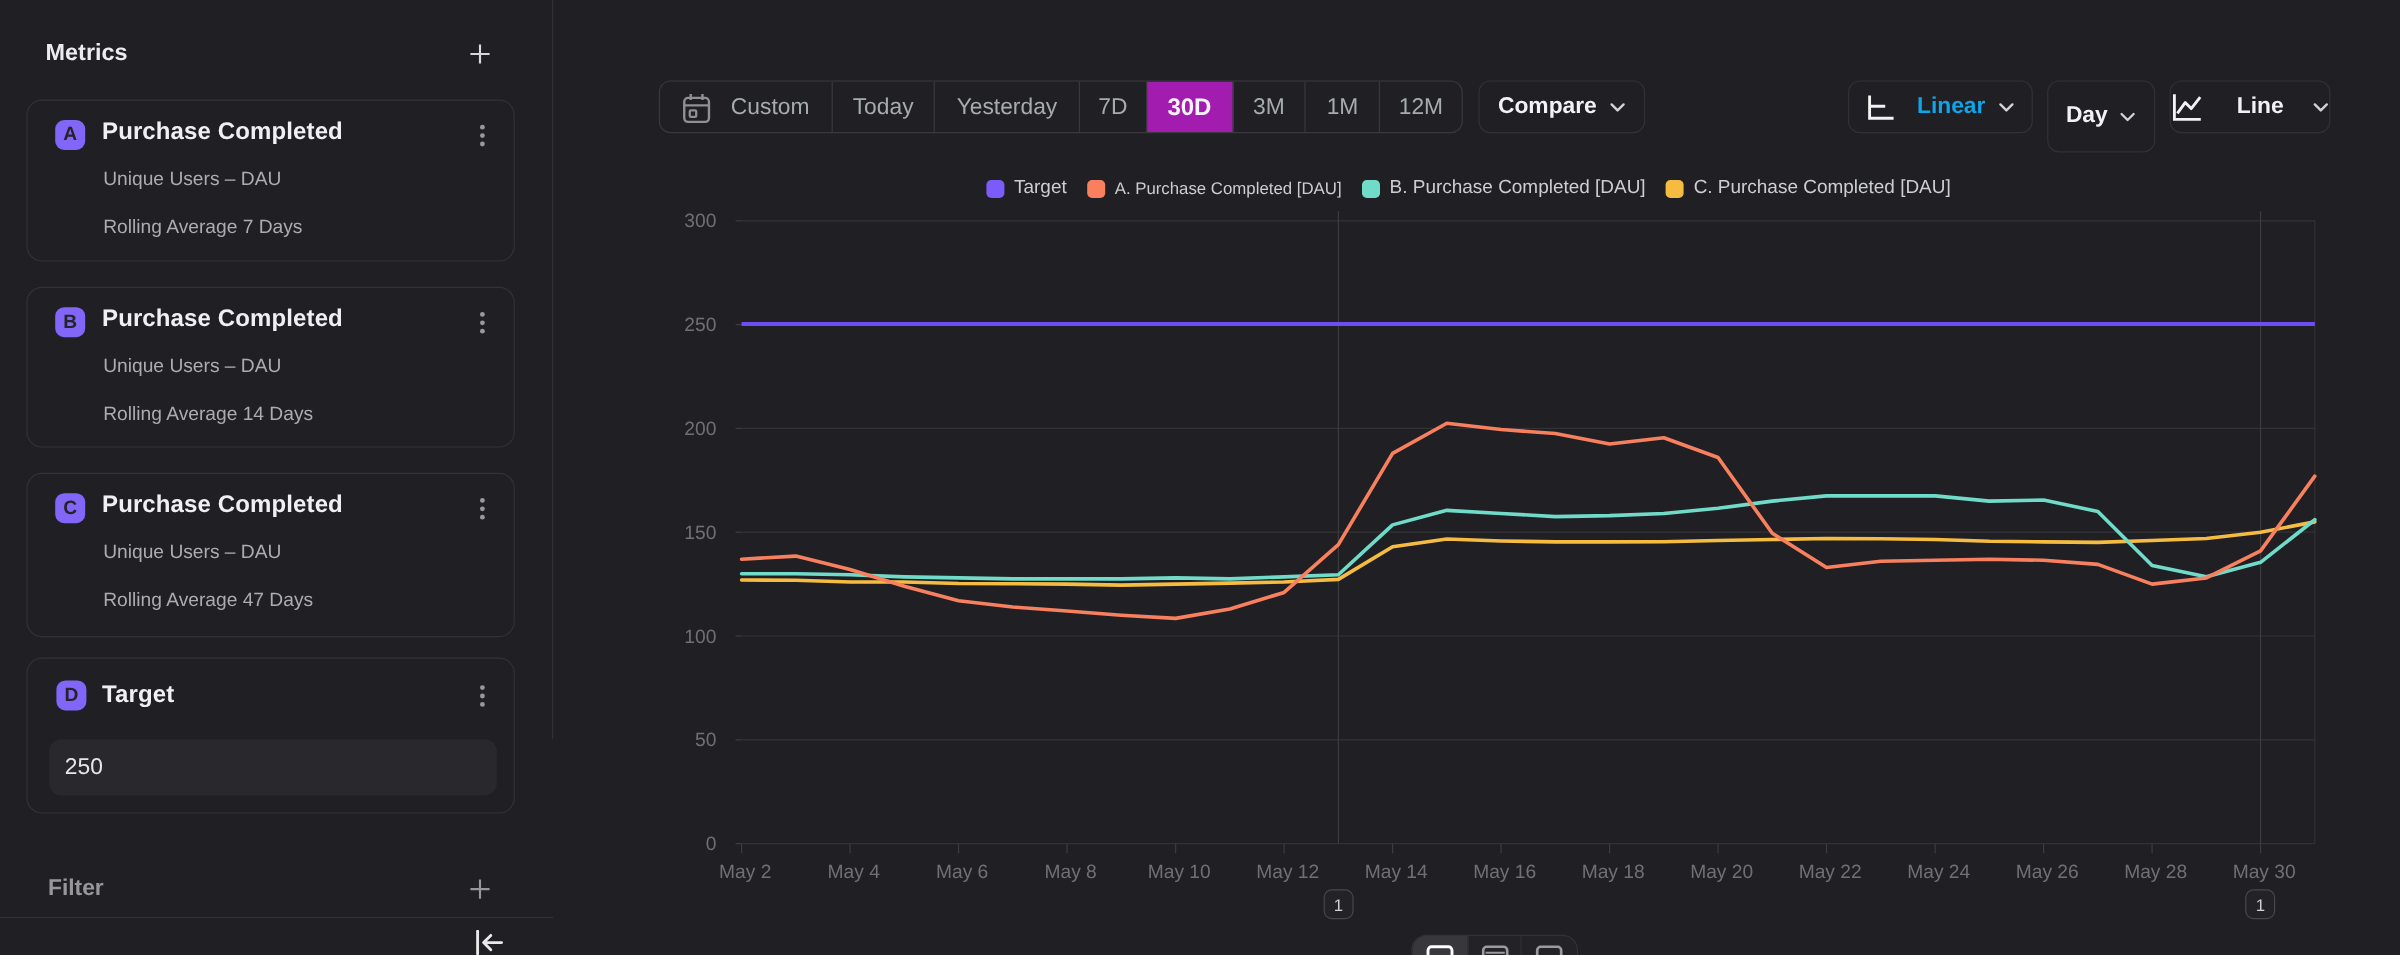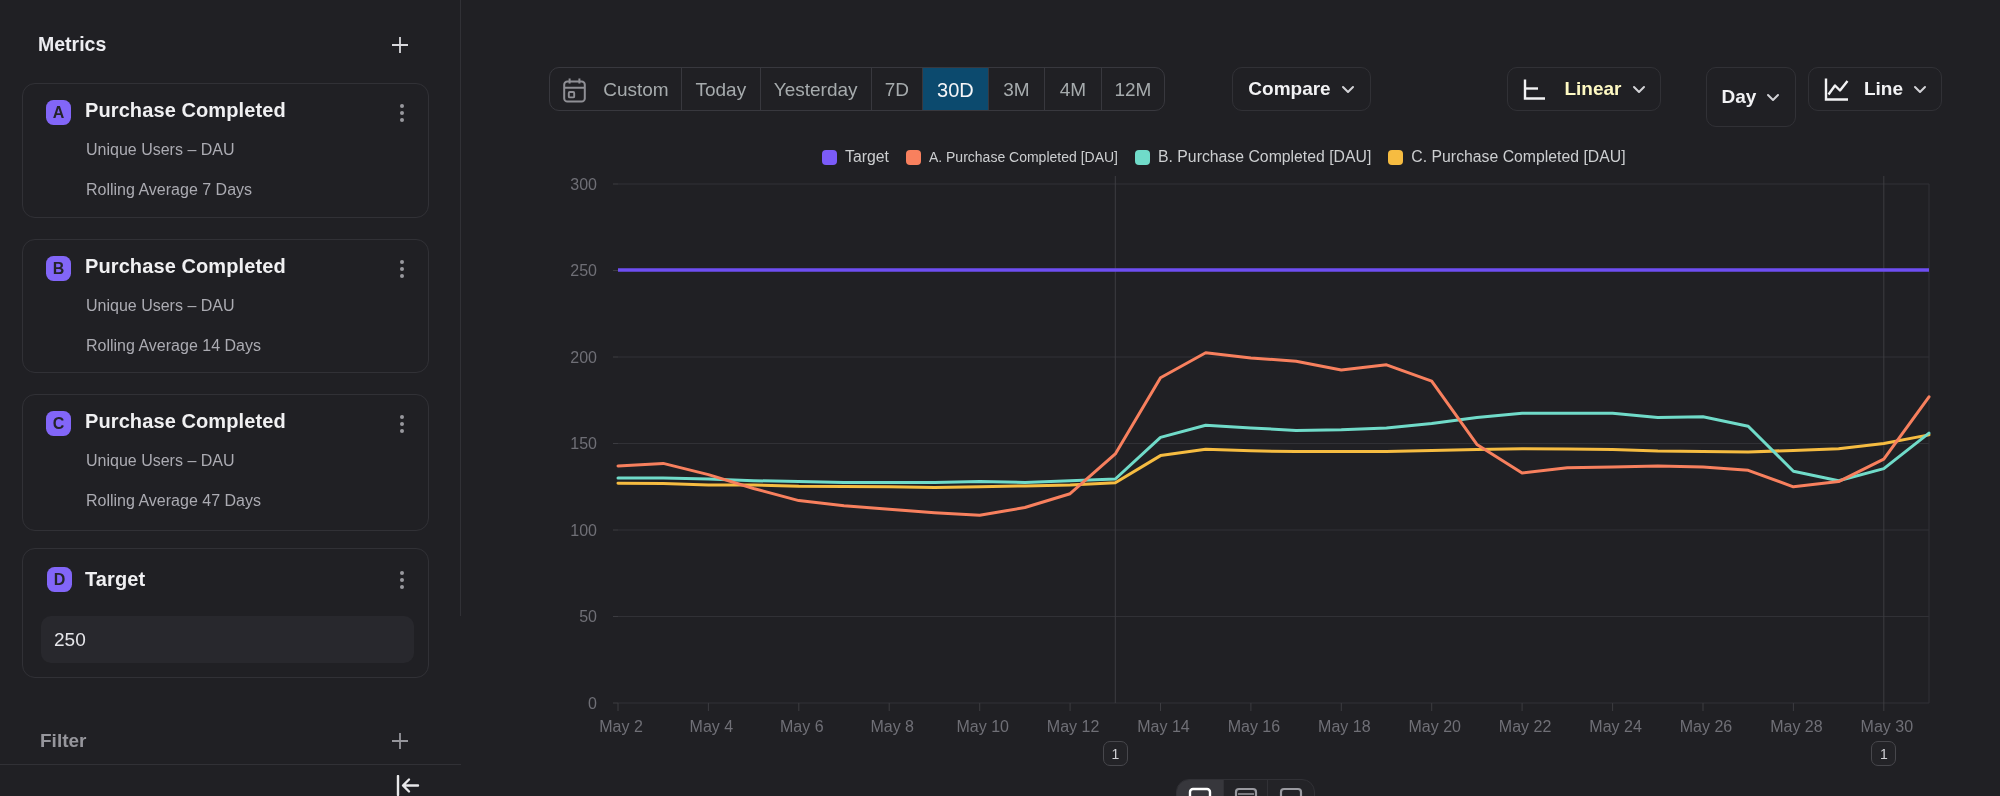--- a/index.html
+++ b/index.html
@@ -115,48 +115,48 @@
 <div style="position:absolute;left:40px;top:730px;font-size:19px;font-weight:700;color:#96969c">Filter</div>
 <svg style="position:absolute;left:391px;top:732px" width="18" height="18" viewBox="0 0 18 18">
       <path d="M9 1v16M1 9h16" stroke="#96969c" stroke-width="1.8" fill="none"></path>
     </svg>
 <div style="position:absolute;left:0;top:764px;width:461px;height:1px;background:#313136"></div>
 <svg style="position:absolute;left:396px;top:775px" width="24" height="21" viewBox="0 0 24 21">
       <path d="M2 1v19" stroke="#e8e8ea" stroke-width="2.4" stroke-linecap="round"></path>
       <path d="M22 10.5H8M13 4.5l-6 6 6 6" stroke="#e8e8ea" stroke-width="2.4" fill="none" stroke-linecap="round" stroke-linejoin="round"></path>
     </svg>
 </div>
-<div style="position:absolute;left:549px;top:67px;width:616px;height:44px;border:1px solid #38383e;border-radius:10px;display:flex;overflow:hidden">
+<div style="position:absolute;left:549px;top:67px;width:670px;height:44px;border:1px solid #38383e;border-radius:10px;display:flex;overflow:hidden">
     <div style="width:144px;height:44px;display:flex;align-items:center;justify-content:center;font-size:19px;color:#a6abad;border-right:1px solid #38383e;box-sizing:border-box"><svg width="25" height="27" viewBox="0 0 25 27" style="margin-right:16px;flex:none">
         <rect x="2.2" y="4.6" width="20.6" height="20" rx="3.2" stroke="#8f8f95" stroke-width="2" fill="none"></rect>
         <path d="M2.2 10.8h20.6" stroke="#8f8f95" stroke-width="2"></path>
         <path d="M7.6 1.4v5M17.4 1.4v5" stroke="#8f8f95" stroke-width="2"></path>
         <rect x="6.8" y="15" width="5.4" height="5.4" rx="1" stroke="#8f8f95" stroke-width="1.9" fill="none"></rect>
       </svg>Custom</div>
     <div style="width:86px;height:44px;display:flex;align-items:center;justify-content:center;font-size:19px;color:#a6abad;border-right:1px solid #38383e;box-sizing:border-box">Today</div>
     <div style="width:121px;height:44px;display:flex;align-items:center;justify-content:center;font-size:19px;color:#a6abad;border-right:1px solid #38383e;box-sizing:border-box">Yesterday</div>
     <div style="width:56px;height:44px;display:flex;align-items:center;justify-content:center;font-size:19px;color:#a6abad;border-right:1px solid #38383e;box-sizing:border-box">7D</div>
-    <div style="width:72px;height:44px;display:flex;align-items:center;justify-content:center;font-size:19px;background:#0c4a6e;color:#f5f5f7;font-weight:400;font-size:20px;border-right:1px solid #38383e;box-sizing:border-box">30D</div>
+    <div style="width:72px;height:44px;display:flex;align-items:center;justify-content:center;font-size:19px;background:#a21caf;color:#f5f5f7;font-weight:700;font-size:20px;border-right:1px solid #38383e;box-sizing:border-box">30D</div>
     <div style="width:61px;height:44px;display:flex;align-items:center;justify-content:center;font-size:19px;color:#a6abad;border-right:1px solid #38383e;box-sizing:border-box">3M</div>
-    <div style="width:62px;height:44px;display:flex;align-items:center;justify-content:center;font-size:19px;color:#a6abad;border-right:1px solid #38383e;box-sizing:border-box">4M</div>
+    <div style="width:62px;height:44px;display:flex;align-items:center;justify-content:center;font-size:19px;color:#a6abad;border-right:1px solid #38383e;box-sizing:border-box">1M</div>
     <div style="width:68px;height:44px;display:flex;align-items:center;justify-content:center;font-size:19px;color:#a6abad;box-sizing:border-box">12M</div>
   </div>
 <div style="position:absolute;left:1232px;top:67px;width:139px;height:44px;border:1px solid #313136;border-radius:10px;display:flex;align-items:center;justify-content:center;font-size:19px;font-weight:600;color:#f2f2f4;box-sizing:border-box">Compare<svg width="14" height="9" viewBox="0 0 14 9" style="margin-left:10px">
       <path d="M2 2l5 5 5-5" stroke="#d2d2d6" stroke-width="2" fill="none" stroke-linecap="round" stroke-linejoin="round"></path>
     </svg></div>
-<div style="position:absolute;left:1507px;top:67px;width:154px;height:44px;border:1px solid #313136;border-radius:10px;display:flex;align-items:center;justify-content:center;font-size:19px;font-weight:600;color:#fef9c3;box-sizing:border-box"><svg width="25" height="23" viewBox="0 0 25 23" style="margin-right:17px">
+<div style="position:absolute;left:1540px;top:67px;width:154px;height:44px;border:1px solid #313136;border-radius:10px;display:flex;align-items:center;justify-content:center;font-size:19px;font-weight:600;color:#0ea5e9;box-sizing:border-box"><svg width="25" height="23" viewBox="0 0 25 23" style="margin-right:17px">
       <path d="M3 1.5v19h20" stroke="#f2f2f4" stroke-width="2.4" fill="none"></path>
       <path d="M3 10.5h13" stroke="#f2f2f4" stroke-width="2.4"></path>
     </svg>Linear<svg width="14" height="9" viewBox="0 0 14 9" style="margin-left:10px">
       <path d="M2 2l5 5 5-5" stroke="#d2d2d6" stroke-width="2" fill="none" stroke-linecap="round" stroke-linejoin="round"></path>
     </svg></div>
 <div style="position:absolute;left:1706px;top:67px;width:90px;height:60px;border:1px solid #313136;border-radius:10px;display:flex;align-items:center;justify-content:center;font-size:19px;font-weight:600;color:#f2f2f4;box-sizing:border-box">Day<svg width="14" height="9" viewBox="0 0 14 9" style="margin-left:10px">
       <path d="M2 2l5 5 5-5" stroke="#d2d2d6" stroke-width="2" fill="none" stroke-linecap="round" stroke-linejoin="round"></path>
     </svg></div>
-<div style="position:absolute;left:1808px;top:67px;width:134px;height:44px;border:1px solid #313136;border-radius:10px;display:flex;align-items:center;justify-content:center;font-size:19px;font-weight:600;color:#f2f2f4;box-sizing:border-box"><svg width="26" height="24" viewBox="0 0 26 24" style="margin-right:15px">
+<div style="position:absolute;left:1808px;top:67px;width:134px;height:44px;border:1px solid #313136;border-radius:10px;display:flex;align-items:center;justify-content:space-between;font-size:19px;font-weight:600;color:#f2f2f4;box-sizing:border-box"><svg width="26" height="24" viewBox="0 0 26 24" style="margin-right:15px">
       <path d="M3 1.5v21h22" stroke="#f2f2f4" stroke-width="2.4" fill="none"></path>
       <path d="M5.5 17.5l6.5-9 5 5 7.5-9.5" stroke="#f2f2f4" stroke-width="2.4" fill="none" stroke-linejoin="round"></path>
     </svg>Line<svg width="14" height="9" viewBox="0 0 14 9" style="margin-left:10px">
       <path d="M2 2l5 5 5-5" stroke="#d2d2d6" stroke-width="2" fill="none" stroke-linecap="round" stroke-linejoin="round"></path>
     </svg></div>
 <div style="position:absolute;left:822px;top:148px;display:flex;gap:17px">
     <div style="display:flex;align-items:center">
       <div style="width:15px;height:15px;border-radius:4px;background:#7b5bf9;margin-right:8px"></div>
       <span style="font-size:15.8px;color:#ccced0">Target</span>
     </div>

